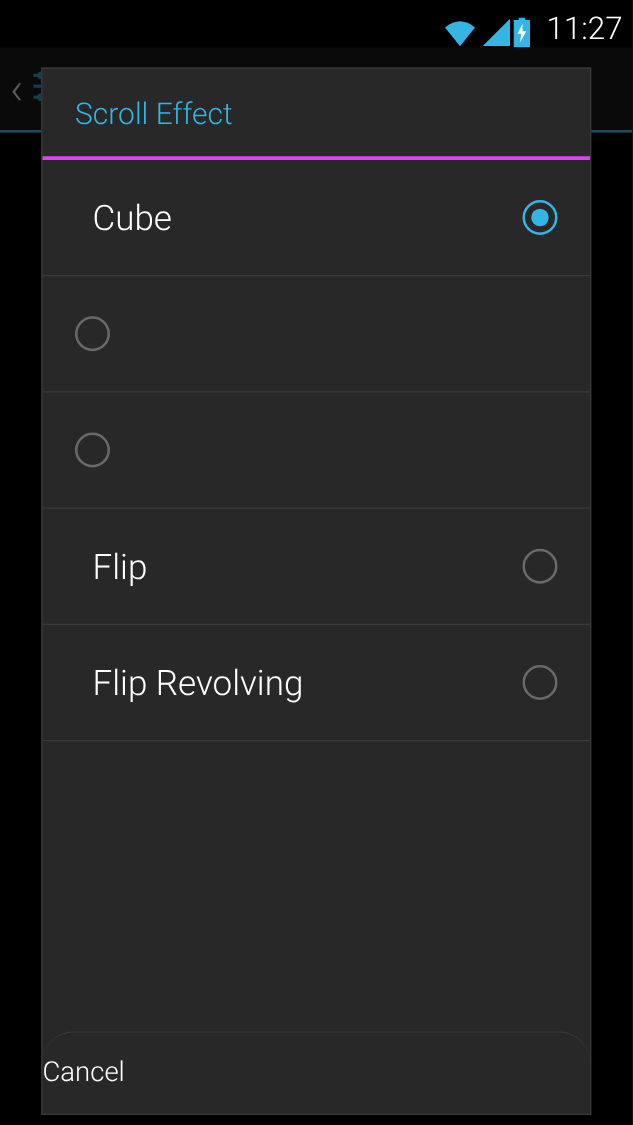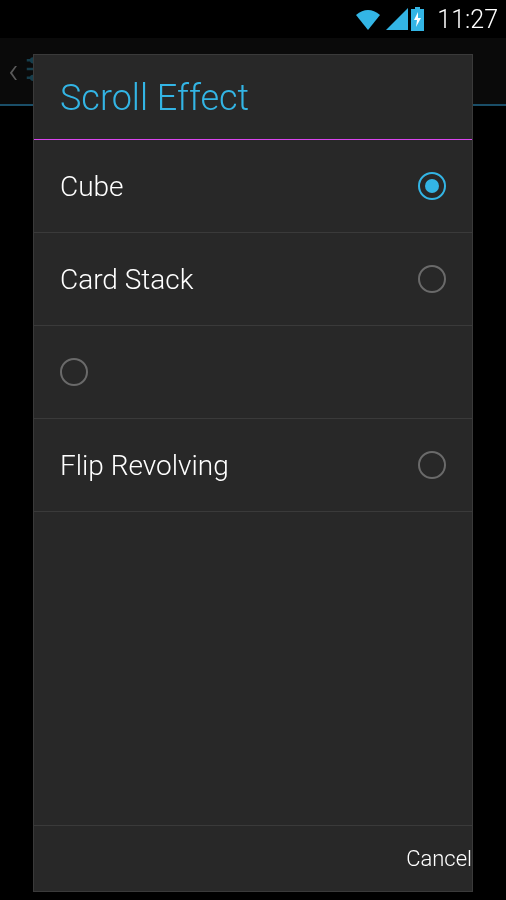--- a/index.html
+++ b/index.html
@@ -14,21 +14,21 @@
       height: 900px;
       background: #000000;
       overflow: hidden;
       position: relative;
     }
     .status-bar {
       height: 38px;
       background: #000000;
       display: flex;
       justify-content: flex-end;
-      align-items: center;
+      align-items: flex-end;
       padding: 0 8px;
       gap: 4px;
     }
     .status-icons {
       display: flex;
       align-items: center;
       gap: 2px;
     }
     .wifi-icon, .signal-icon, .battery-icon {
       display: inline-flex;
@@ -69,24 +69,24 @@
       left: 33px;
       right: 33px;
       bottom: 8px;
       background: #282828;
       display: flex;
       flex-direction: column;
       border: 1px solid #3a3a3a;
     }
     .dialog-title {
       color: #33b5e5;
-      font-size: 36px;
+      font-size: 24px;
       font-weight: 300;
       padding: 22px 26px 20px 26px;
-      border-bottom: 1px solid #d946ef;
+      border-bottom: 3px solid #d946ef;
     }
     .options-list {
       flex: 1;
       overflow: hidden;
     }
     .option-item {
       display: flex;
       align-items: center;
       justify-content: space-between;
       padding: 0 26px;
@@ -100,20 +100,21 @@
     .option-item.partial {
       height: 60px;
       align-items: flex-end;
       padding-bottom: 0;
       overflow: hidden;
     }
     .option-label {
       color: #ffffff;
       font-size: 28px;
       font-weight: 300;
+      margin-left: 14px;
     }
     .radio {
       width: 28px;
       height: 28px;
       border-radius: 50%;
       border: 2px solid #6a6a6a;
       display: flex;
       align-items: center;
       justify-content: center;
       flex-shrink: 0;
@@ -121,27 +122,28 @@
     .radio.selected {
       border-color: #33b5e5;
     }
     .radio-dot {
       width: 14px;
       height: 14px;
       border-radius: 50%;
       background: #33b5e5;
     }
     .cancel-button {
-      text-align: right;
+      text-align: left;
       padding: 20px 0;
       color: #ffffff;
       font-size: 22px;
       font-weight: 300;
       border-top: 1px solid #3a3a3a;
       cursor: pointer;
+      border-radius: 25px;
     }
   </style>
 </head>
 <body>
 
 <div class="status-bar">
   <div class="status-icons">
     <span class="wifi-icon">
       <svg width="28" height="22" viewBox="0 0 28 22">
         <path d="M14 22 L2 7 Q14 -3 26 7 Z" fill="#33b5e5"></path>
@@ -180,24 +182,27 @@
 <div class="dialog">
   <div class="dialog-title">Scroll Effect</div>
   <div class="options-list">
     <div class="option-item">
       <span class="option-label">Cube</span>
       <span class="radio selected">
           <span class="radio-dot"></span>
         </span>
     </div>
     <div class="option-item">
-      <span class="option-label">Card Stack</span>
-      <span class="radio"></span>
-    </div>
-    <div class="option-item">
+      <span class="radio"></span>
+    </div>
+    <div class="option-item">
+      <span class="radio"></span>
+    </div>
+    <div class="option-item">
+      <span class="option-label">Flip</span>
       <span class="radio"></span>
     </div>
     <div class="option-item">
       <span class="option-label">Flip Revolving</span>
       <span class="radio"></span>
     </div>
     <div class="option-item partial">
       
       
     </div>

